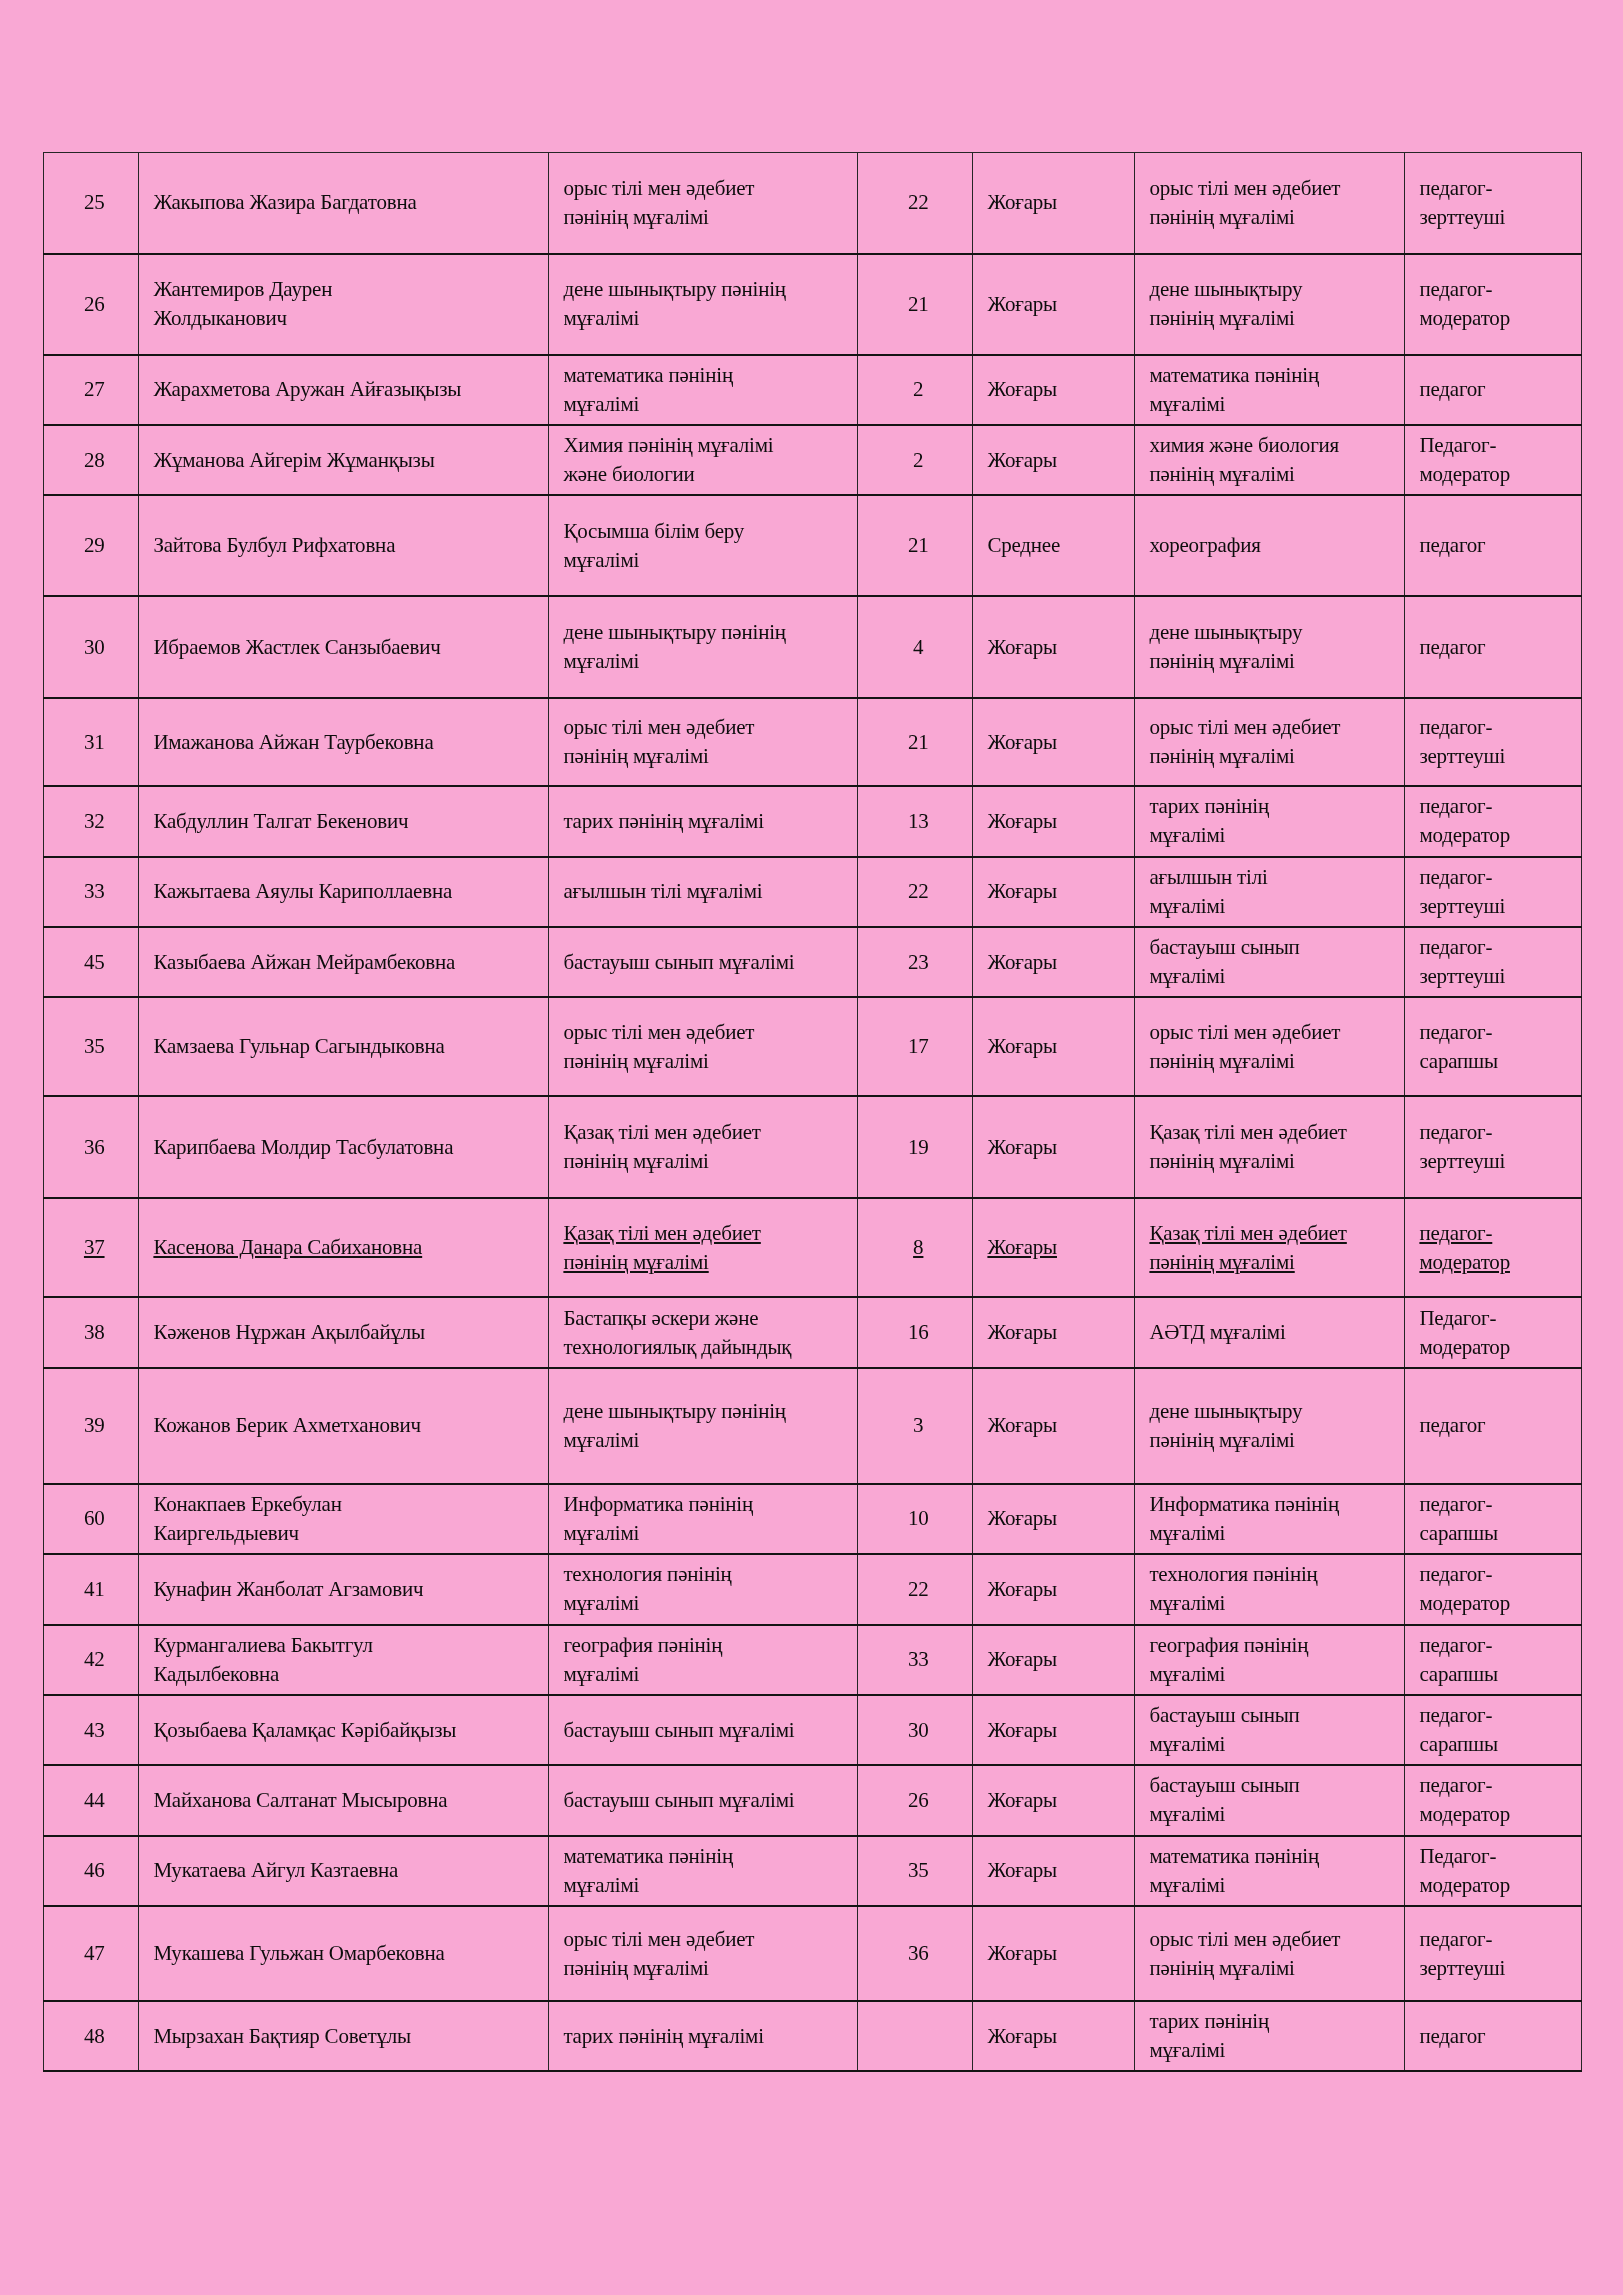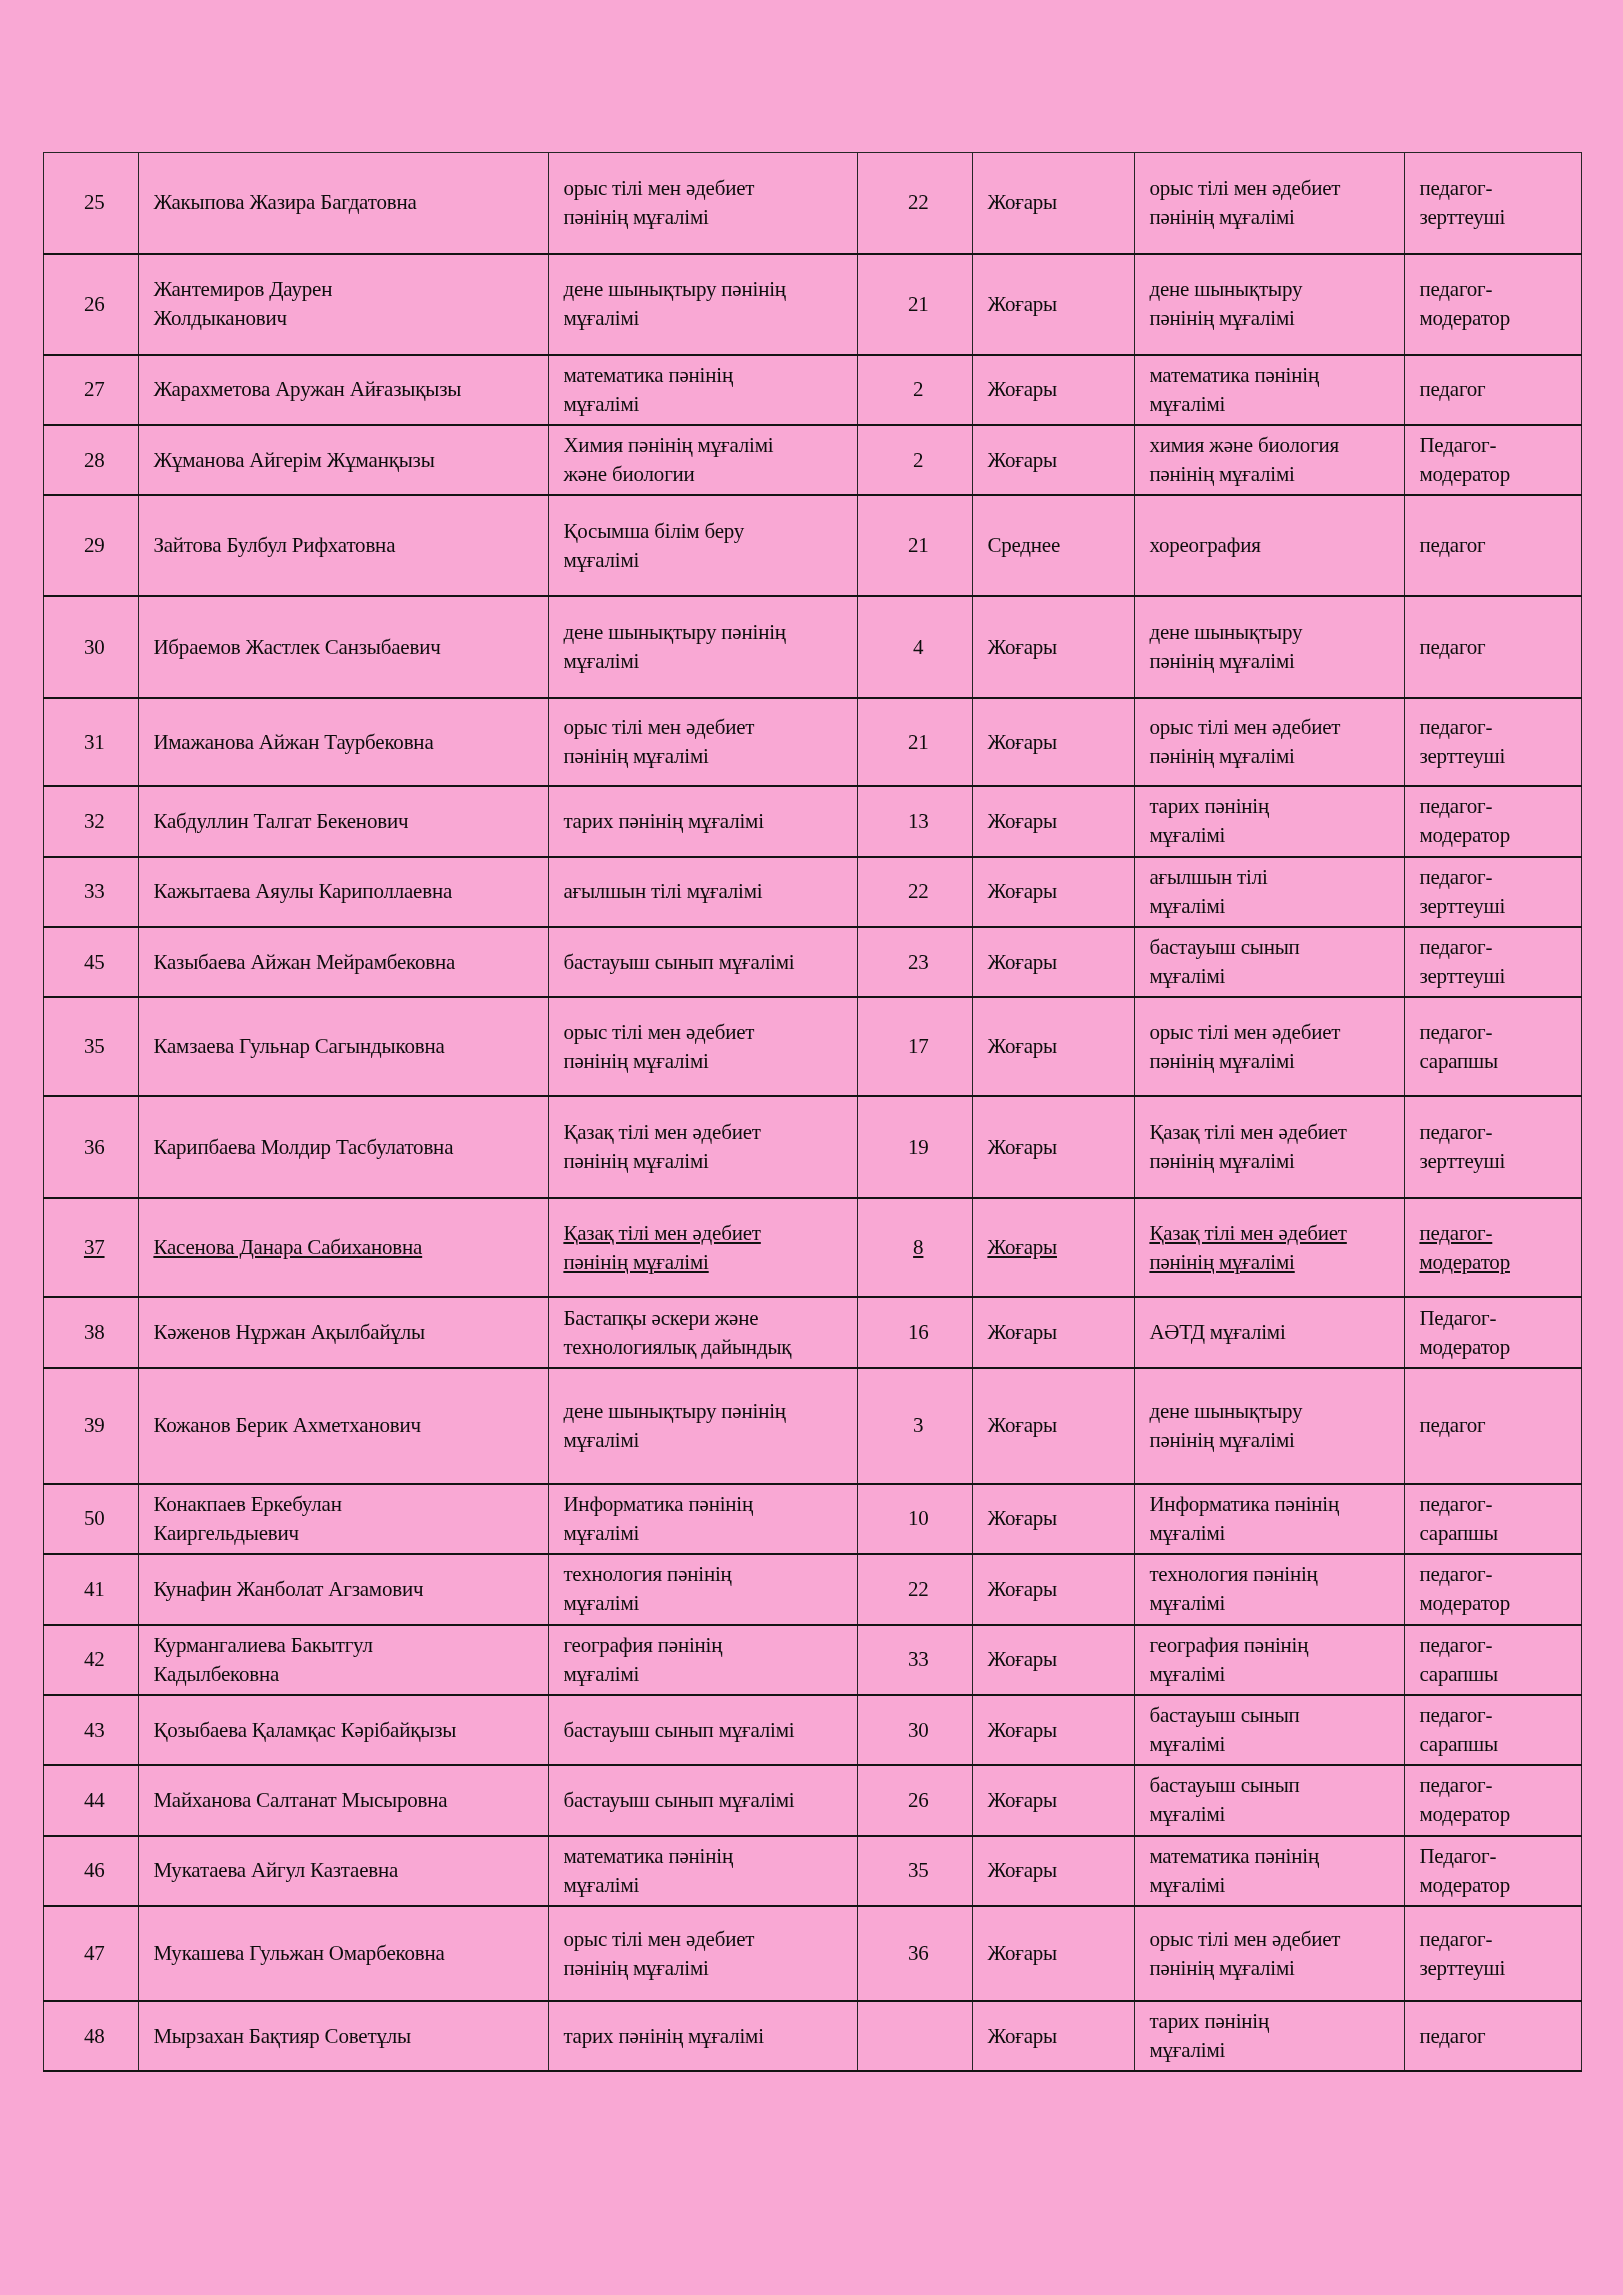--- a/index.html
+++ b/index.html
@@ -244,21 +244,21 @@
           <td class="c-name">Кожанов Берик Ахметханович</td>
           <td class="c-position">дене шынықтыру пәнінің
 мұғалімі</td>
           <td class="c-experience">3</td>
           <td class="c-education">Жоғары</td>
           <td class="c-subject">дене шынықтыру
 пәнінің мұғалімі</td>
           <td class="c-category">педагог</td>
         </tr>
         <tr style="height: 67px;">
-          <td class="c-num">50</td>
+          <td class="c-num">60</td>
           <td class="c-name">Конакпаев Еркебулан
 Каиргельдыевич</td>
           <td class="c-position">Информатика пәнінің
 мұғалімі</td>
           <td class="c-experience">10</td>
           <td class="c-education">Жоғары</td>
           <td class="c-subject">Информатика пәнінің
 мұғалімі</td>
           <td class="c-category">педагог-
 сарапшы</td>

